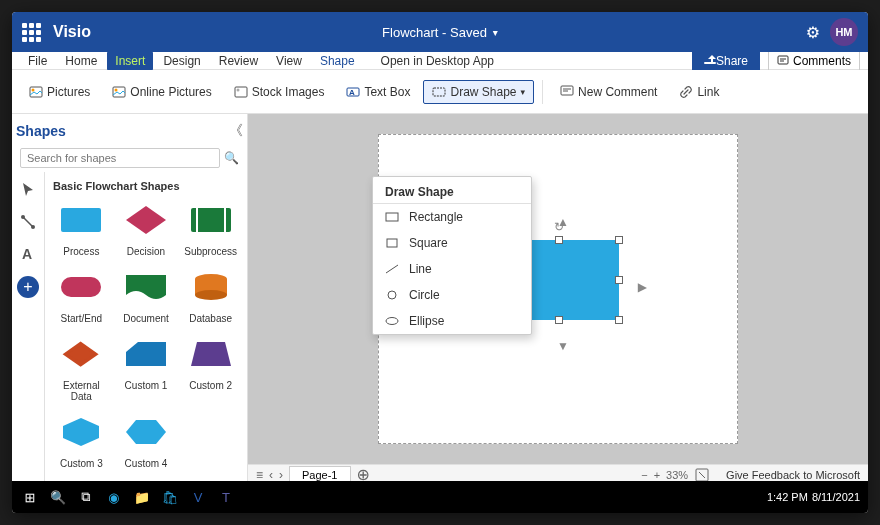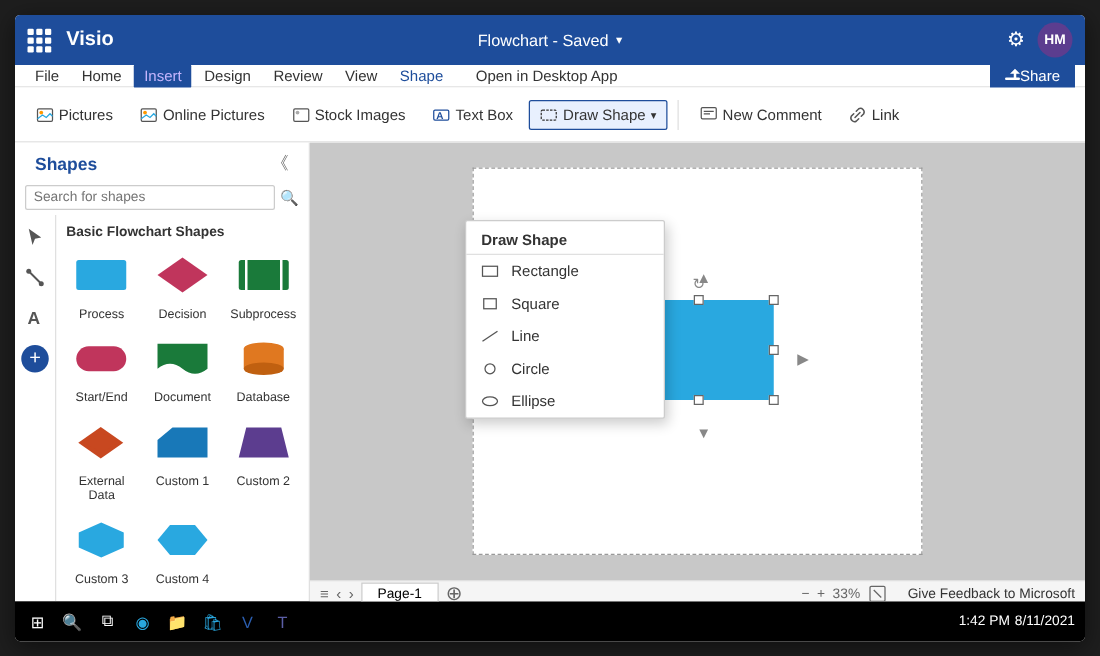--- a/index.html
+++ b/index.html
@@ -16,39 +16,39 @@
     .title-bar-app { font-size: 16px; font-weight: 600; color: #fff; }
     .title-bar-center { position: absolute; left: 50%; transform: translateX(-50%); display: flex; align-items: center; gap: 6px; font-size: 13px; color: #fff; }
     .title-bar-center .caret { font-size: 10px; }
     .title-bar-right { display: flex; align-items: center; gap: 10px; margin-left: auto; }
     .gear-btn { color: #fff; font-size: 16px; cursor: pointer; }
     .avatar-btn { width: 28px; height: 28px; border-radius: 50%; background: #5c3d8f; color: #fff; display: flex; align-items: center; justify-content: center; font-size: 11px; font-weight: 600; cursor: pointer; }
 
     
     .menu-bar { background: #fff; height: 18px; display: flex; align-items: center; padding: 0 8px; border-bottom: 1px solid #e0e0e0; flex-shrink: 0; gap: 2px; }
     .menu-item { padding: 3px 8px; cursor: pointer; border-radius: 2px; font-size: 12px; color: #333; }
-    .menu-item.active { background: #1e4d9b; color: #c4b5fd; text-align: center; }
+    .menu-item.active { background: #1e4d9b; color: #bef264; text-align: center; }
     .menu-item.shape-tab { color: #1e4d9b; font-weight: 500; }
     .open-desktop { margin-left: 8px; font-size: 12px; color: #333; cursor: pointer; padding: 3px 8px; }
     .share-btn { margin-left: auto; background: #1e4d9b; color: #fff; padding: 4px 12px; border-radius: 2px; cursor: pointer; font-size: 12px; display: flex; align-items: center; gap: 0; }
     .comments-btn { border: 1px solid #ccc; padding: 4px 8px; border-radius: 2px; cursor: pointer; font-size: 12px; display: flex; align-items: center; gap: 4px; margin-left: 6px; }
 
     
     .toolbar { background: #fff; height: 44px; display: flex; align-items: center; padding: 0 8px; border-bottom: 1px solid #e0e0e0; flex-shrink: 0; gap: 4px; }
     .toolbar-btn { display: flex; align-items: center; gap: 4px; padding: 4px 8px; border-radius: 2px; cursor: pointer; font-size: 12px; color: #333; border: 1px solid transparent; }
     .toolbar-btn.active { background: #e8f0fe; border-color: #1e4d9b; }
     .toolbar-btn .caret { font-size: 9px; }
     .toolbar-sep { width: 1px; height: 24px; background: #e0e0e0; margin: 0 4px; }
 
     
     .main { display: flex; flex: 1; overflow: hidden; }
 
     
     .sidebar { width: 236px; border-right: 1px solid #e0e0e0; display: flex; flex-direction: column; flex-shrink: 0; background: #fff; }
-    .sidebar-header { padding: 8px 16px 4px; display: flex; align-items: center; justify-content: space-between; }
+    .sidebar-header { padding: 8px 4px 4px; display: flex; align-items: center; justify-content: space-between; }
     .sidebar-title { font-size: 14px; font-weight: 600; color: #1e4d9b; }
     .sidebar-collapse { font-size: 14px; cursor: pointer; color: #666; }
     .sidebar-search { padding: 4px 8px; display: flex; align-items: center; gap: 4px; }
     .sidebar-search input { flex: 1; border: 1px solid #ccc; padding: 3px 6px; font-size: 11px; border-radius: 2px; outline: none; }
     .sidebar-search-icon { color: #666; font-size: 12px; }
     .sidebar-tool { width: 28px; height: 28px; display: flex; align-items: center; justify-content: center; cursor: pointer; border-radius: 2px; font-size: 14px; }
     .sidebar-add { width: 22px; height: 22px; background: #1e4d9b; color: #fff; border-radius: 50%; display: flex; align-items: center; justify-content: center; font-size: 16px; cursor: pointer; margin: 4px auto; }
 
     
     .shape-gallery { flex: 1; overflow-y: auto; padding: 4px 8px; }
@@ -137,20 +137,28 @@
     <span class="menu-item">Review</span>
     <span class="menu-item">View</span>
     <span class="menu-item shape-tab">Shape</span>
     <span class="open-desktop">Open in Desktop App</span>
     <div class="share-btn">
       <svg width="12" height="12" viewBox="0 0 12 12">
           <path d="M8 0L12 4H9V9H7V4H4L8 0Z" fill="#fff"></path>
           <rect x="0" y="7" width="12" height="2" rx="1" fill="#fff"></rect>
         </svg>
       <span>Share</span>
+    </div>
+    <div class="comments-btn">
+      <svg width="12" height="12" viewBox="0 0 12 12">
+          <rect x="1" y="1" width="10" height="8" rx="1" fill="none" stroke="#333" stroke-width="1"></rect>
+          <line x1="3" y1="4" x2="9" y2="4" stroke="#333" stroke-width="1"></line>
+          <line x1="3" y1="6" x2="7" y2="6" stroke="#333" stroke-width="1"></line>
+        </svg>
+      <span>Comments</span>
     </div>
   </div>
 
   <div class="toolbar">
     <div class="toolbar-btn">
       <svg width="14" height="14" viewBox="0 0 14 14">
           <rect x="1" y="2" width="12" height="10" rx="1" fill="none" stroke="#555" stroke-width="1"></rect>
           <circle cx="4" cy="5" r="1.5" fill="#f90"></circle>
           <polyline points="1,10 5,7 8,9 11,6 13,8" fill="none" stroke="#29a8e0" stroke-width="1"></polyline>
         </svg>

